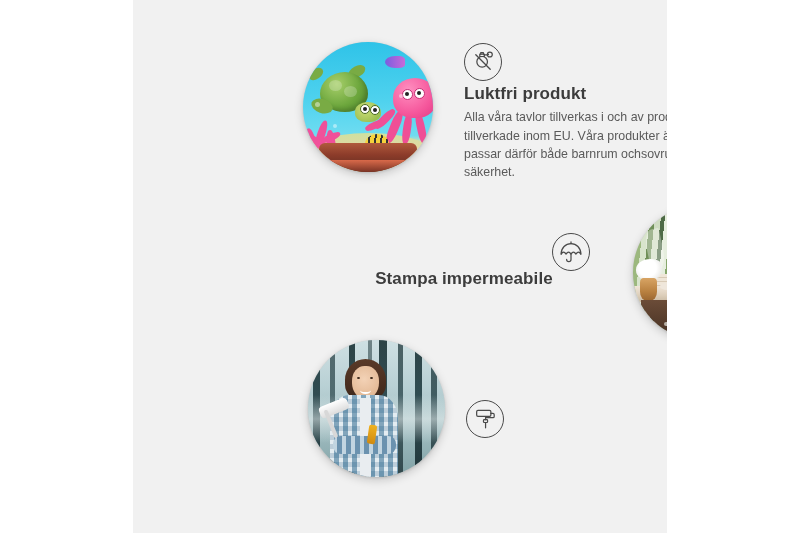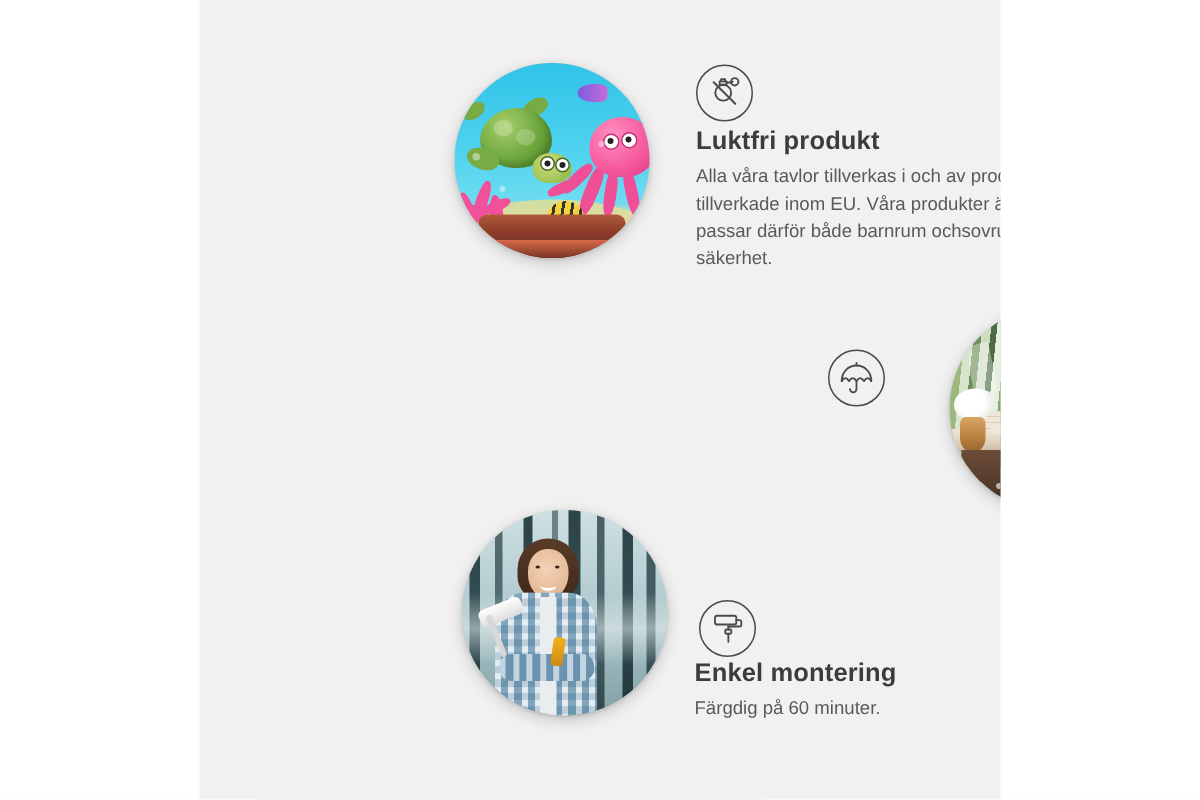--- a/index.html
+++ b/index.html
@@ -396,20 +396,21 @@
         <g fill="none" stroke="#4a4a4a" stroke-width="1.3" stroke-linecap="round" stroke-linejoin="round">
           <path d="M8.6 21.2 C8.6 14.6 13.3 10.2 19 10.2 C24.7 10.2 29.4 14.6 29.4 21.2"></path>
           <path d="M8.6 21.2 C10.3 18.4 12.0 18.4 13.8 21.2 C15.5 18.4 17.3 18.4 19 21.2 C20.7 18.4 22.5 18.4 24.2 21.2 C26.0 18.4 27.7 18.4 29.4 21.2"></path>
           <path d="M19 10.2 V8.4"></path>
           <path d="M19 21.2 V26.8 a2.3 2.3 0 0 1 -4.6 0"></path>
         </g>
       </svg>
     </div>
 
     <div id="block-water">
+      <h3 class="feature-title">Stampa impermeabile</h3>
     </div>
 
     <div class="photo" id="photo-forest">
       <div class="inner">
         <div class="forest-bg"></div>
         <div class="tree t1"></div>
         <div class="tree t2"></div>
         <div class="tree t3"></div>
         <div class="tree t8"></div>
         <div class="tree t4"></div>
@@ -436,19 +437,15 @@
         <g fill="none" stroke="#4a4a4a" stroke-width="1.3" stroke-linecap="round" stroke-linejoin="round">
           <rect x="10.2" y="10.0" width="15.0" height="6.2" rx="1.4"></rect>
           <path d="M25.2 13.1 h2.2 a1.3 1.3 0 0 1 1.3 1.3 v1.9 a1.3 1.3 0 0 1 -1.3 1.3 H19.6"></path>
           <path d="M19.6 17.6 v2.1"></path>
           <rect x="17.4" y="19.7" width="4.3" height="3.0" rx="0.8"></rect>
           <path d="M19.6 22.7 v5.6"></path>
         </g>
       </svg>
     </div>
 
-    <div id="block-mount">
-      <h3 class="feature-title">Enkel montering</h3>
-      <p class="feature-desc">Färgdig på 60 minuter.</p>
-    </div>
 
   </div>
 </div>
 
 </body></html>

